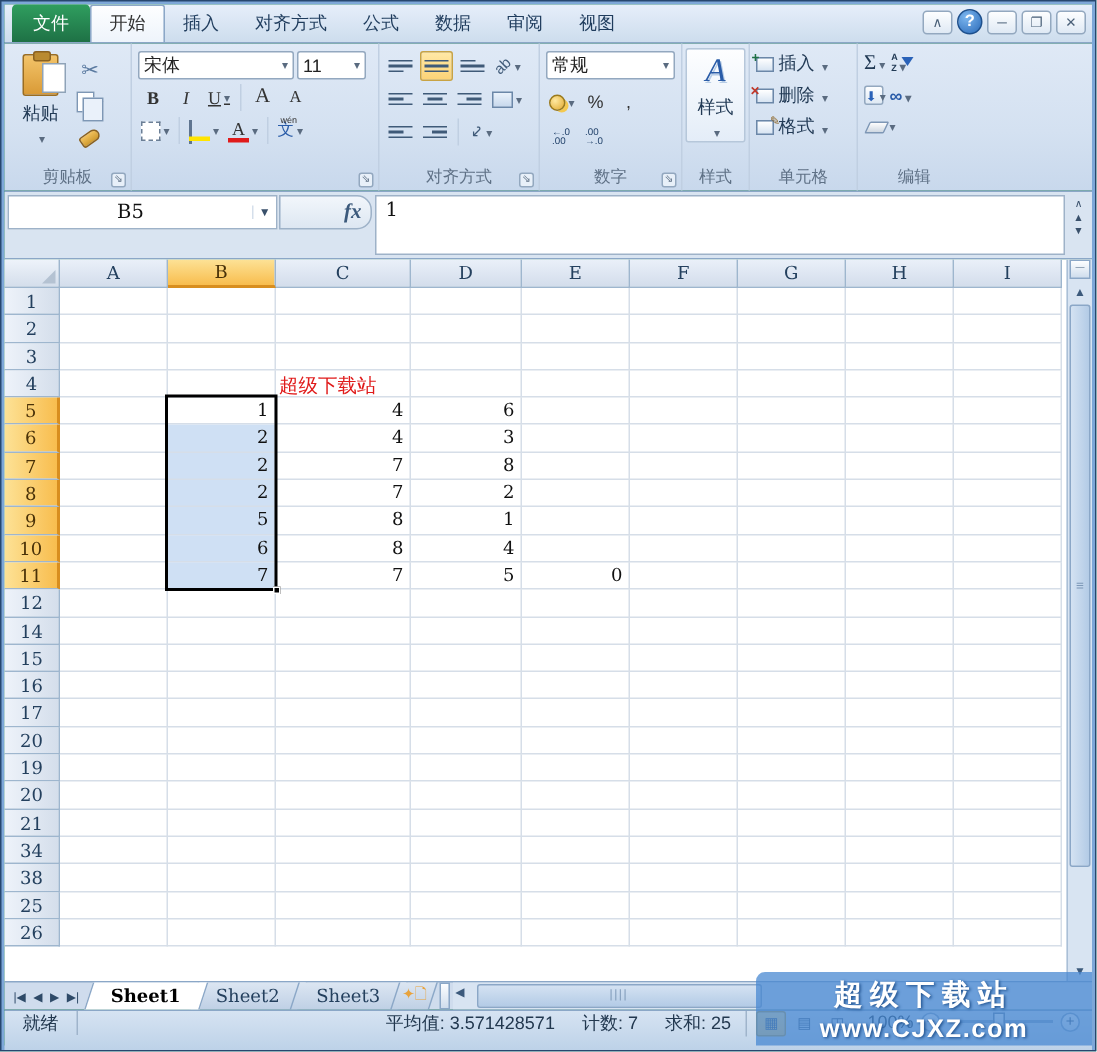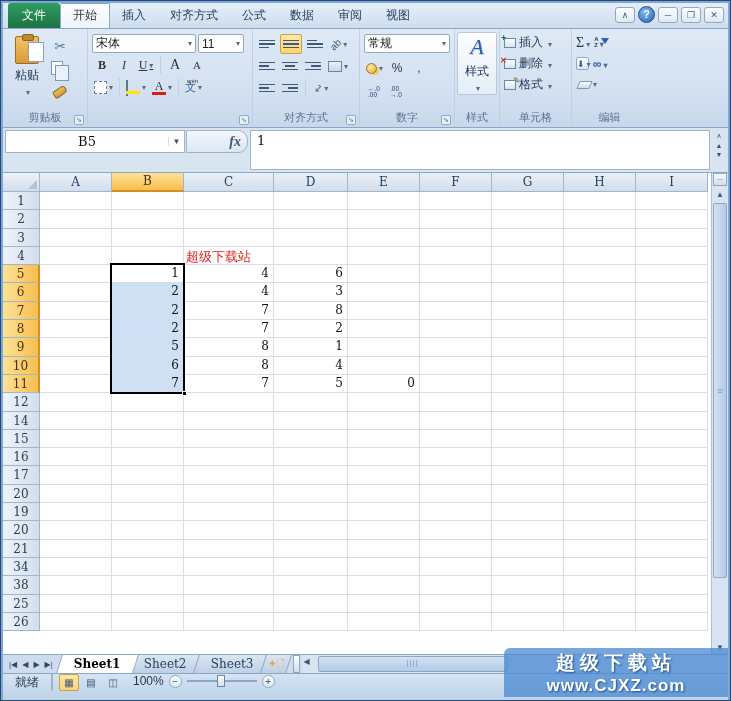--- a/index.html
+++ b/index.html
@@ -779,20 +779,25 @@
     <div class="tabsplit"></div>
     <div class="hscroll">
       <span class="hs-left">◀</span>
       <div class="hs-thumb"></div>
     </div>
   </div>
 
   <div class="statusbar">
     <span class="sb-mode">就绪</span>
     <span class="sb-sep"></span>
+    <div class="sb-stats">
+      <span>平均值: 3.571428571</span>
+      <span>计数: 7</span>
+      <span>求和: 25</span>
+    </div>
     <div class="sb-views">
       <span class="viewbtn active">▦</span>
       <span class="viewbtn">▤</span>
       <span class="viewbtn">◫</span>
     </div>
     <div class="sb-zoom">
       <span>100%</span>
       <span class="zoombtn">−</span>
       <span class="ztrack">
           <span class="zhandle"></span>

